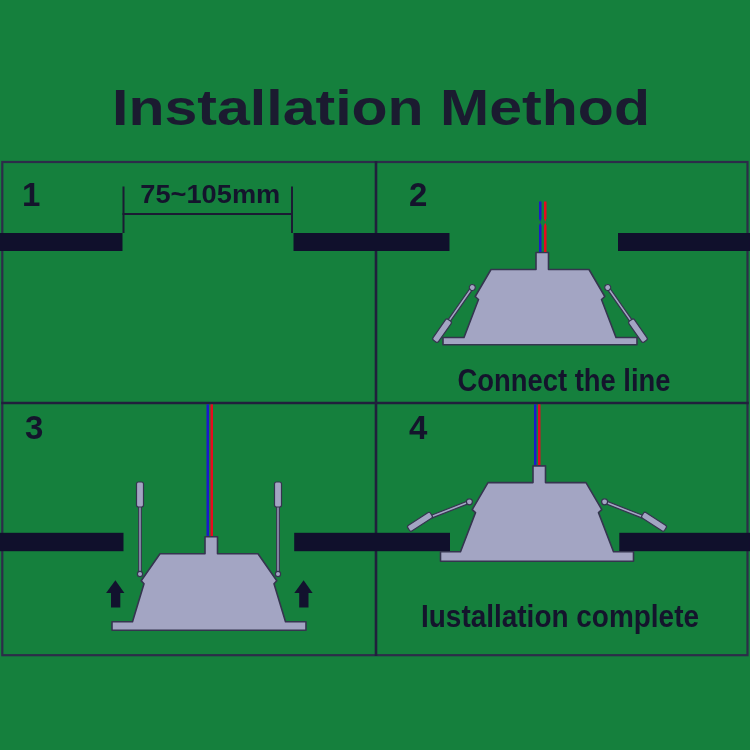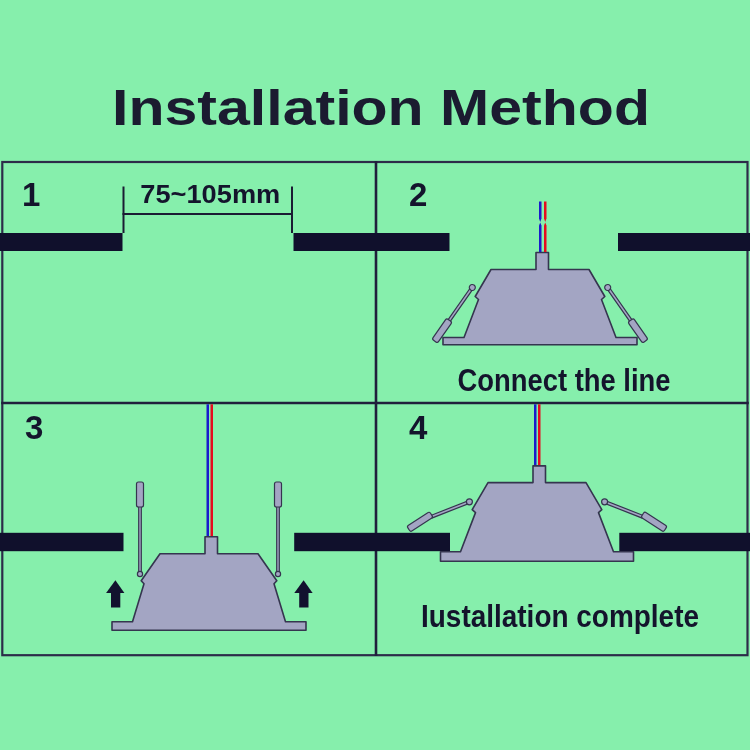--- a/index.html
+++ b/index.html
@@ -1,16 +1,16 @@
 <!DOCTYPE html>
 <html><head>
 <meta charset="utf-8">
 <style>
   html,body{margin:0;padding:0;background:#ffffff;}
-  .page{position:relative;width:750px;height:750px;background:#86efac;overflow:hidden;}
+  .page{position:relative;width:750px;height:750px;background:#15803d;overflow:hidden;}
   svg{display:block;}
   text{font-family:"Liberation Sans", sans-serif;font-weight:bold;}
 </style>
 </head>
 <body>
 <div class="page">
 <svg width="750" height="750" viewBox="0 0 750 750" xmlns="http://www.w3.org/2000/svg">
 <defs>
 
   <g id="clip">

